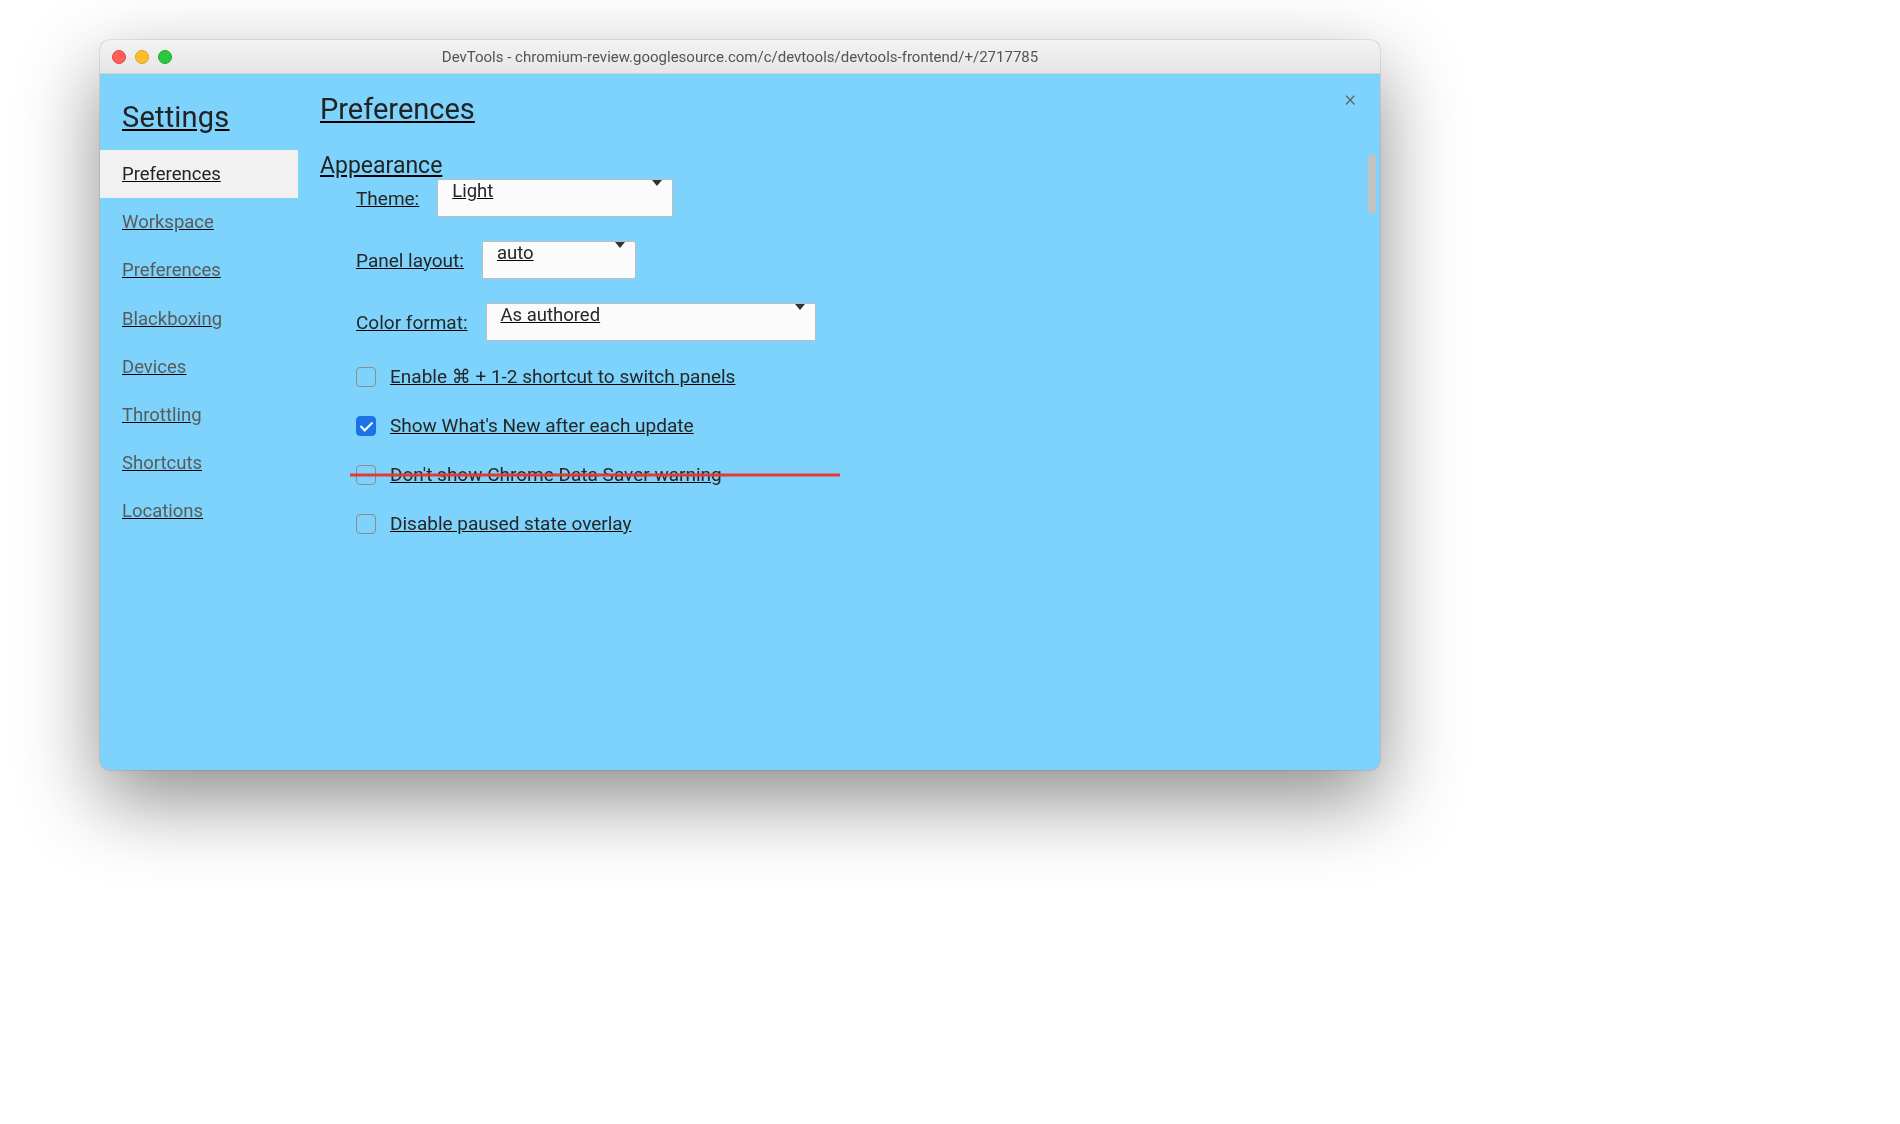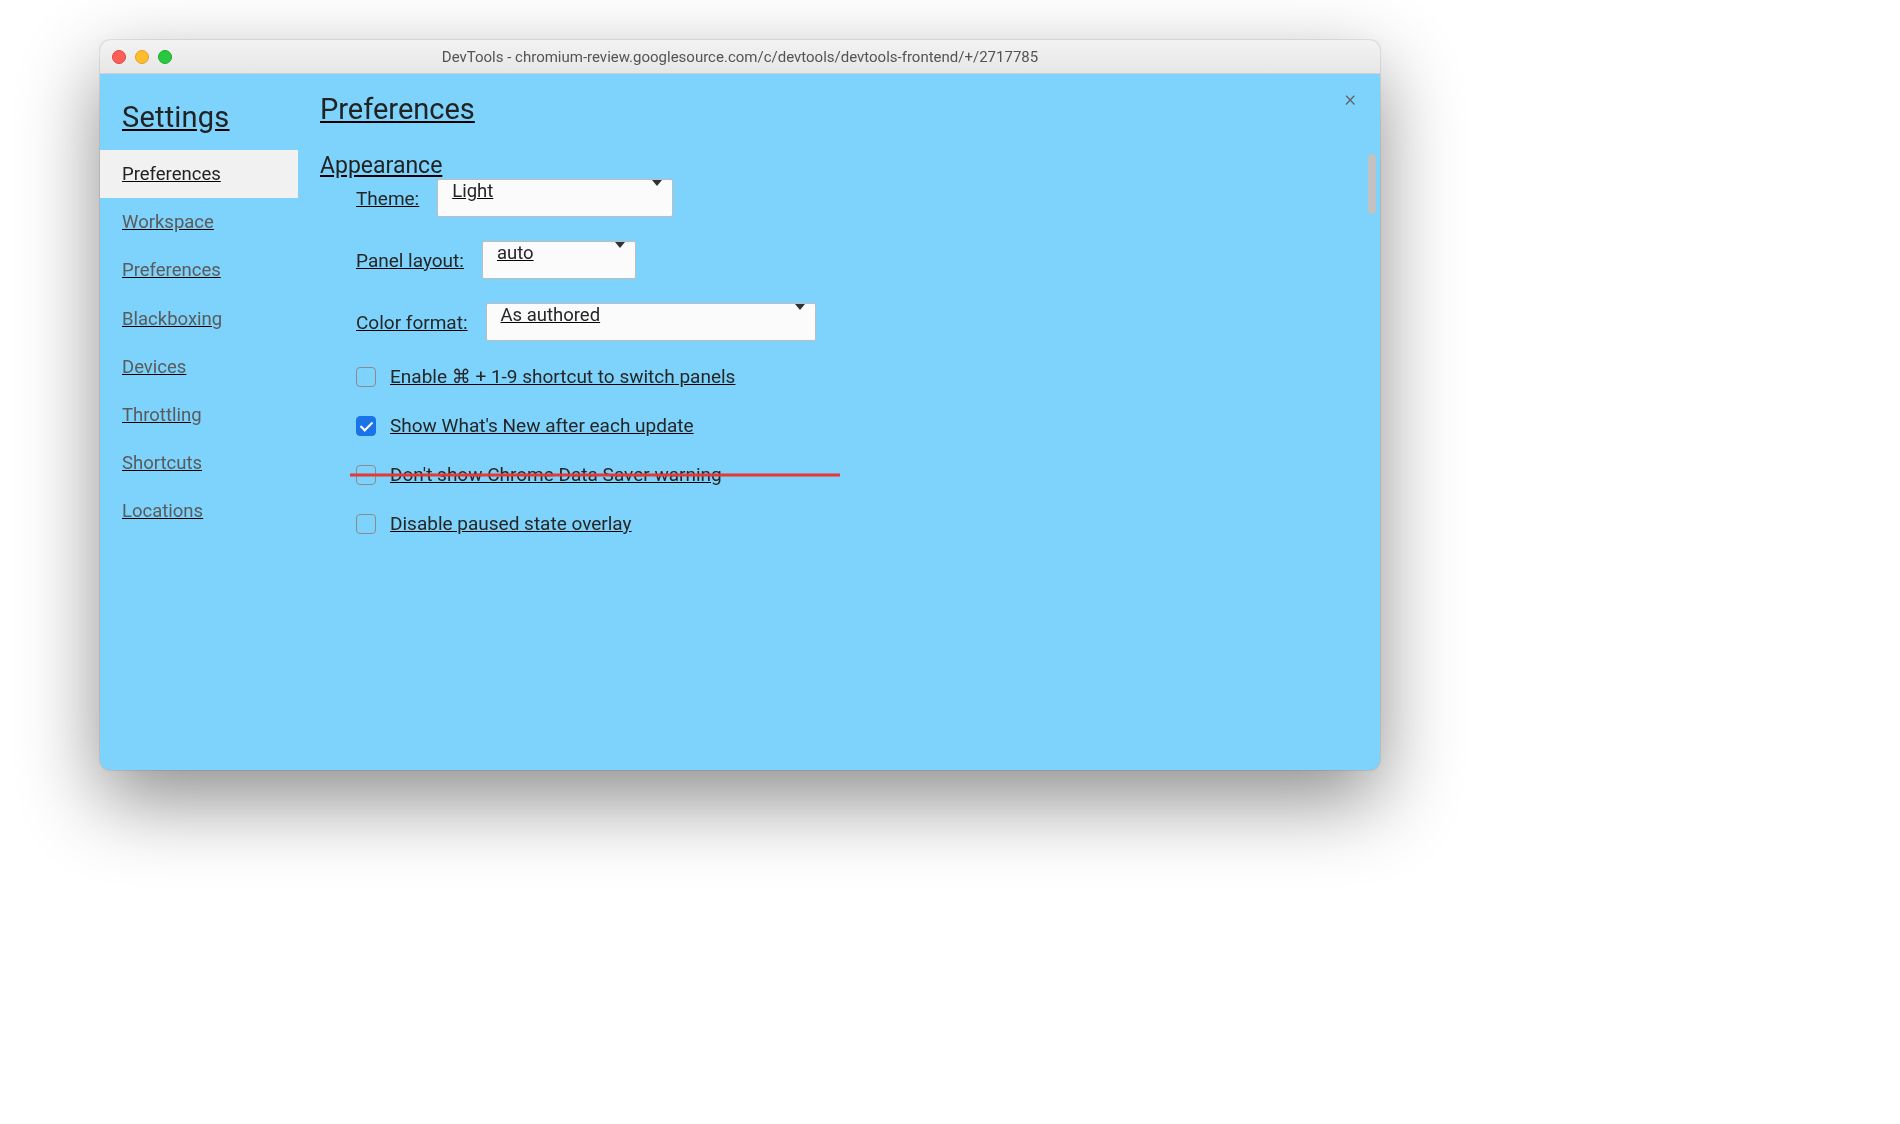--- a/index.html
+++ b/index.html
@@ -248,21 +248,21 @@
         <span class="setting-label">Color format:</span>
         <div class="select" style="width:330px">
           <span>As authored</span>
           <span class="caret"></span>
         </div>
       </div>
 
       <div id="checkbox-rows">
           <div class="checkbox-row">
             <div class="cb"></div>
-            <span>Enable ⌘ + 1-9 shortcut to switch panels</span>
+            <span>Enable ⌘ + 1-2 shortcut to switch panels</span>
           </div>
           <div class="checkbox-row">
             <div class="cb checked"></div>
             <span>Show What's New after each update</span>
           </div>
           <div class="checkbox-row">
             <div class="cb"></div>
             <span>Don't show Chrome Data Saver warning</span>
             <div class="strike-line" style="width: 490px; right: auto;"></div>
           </div>

